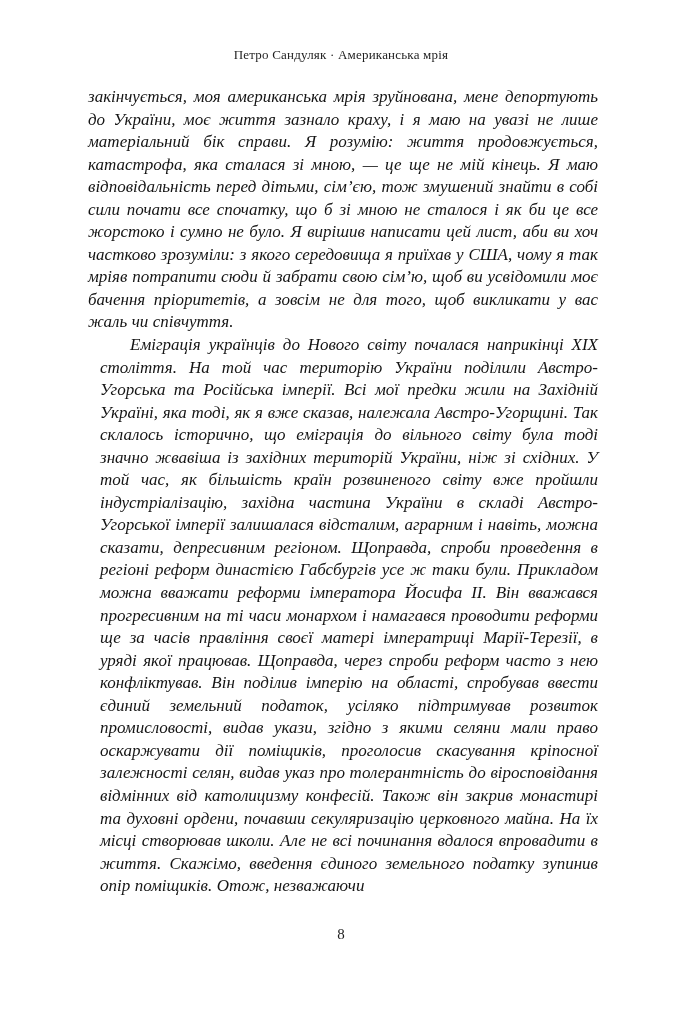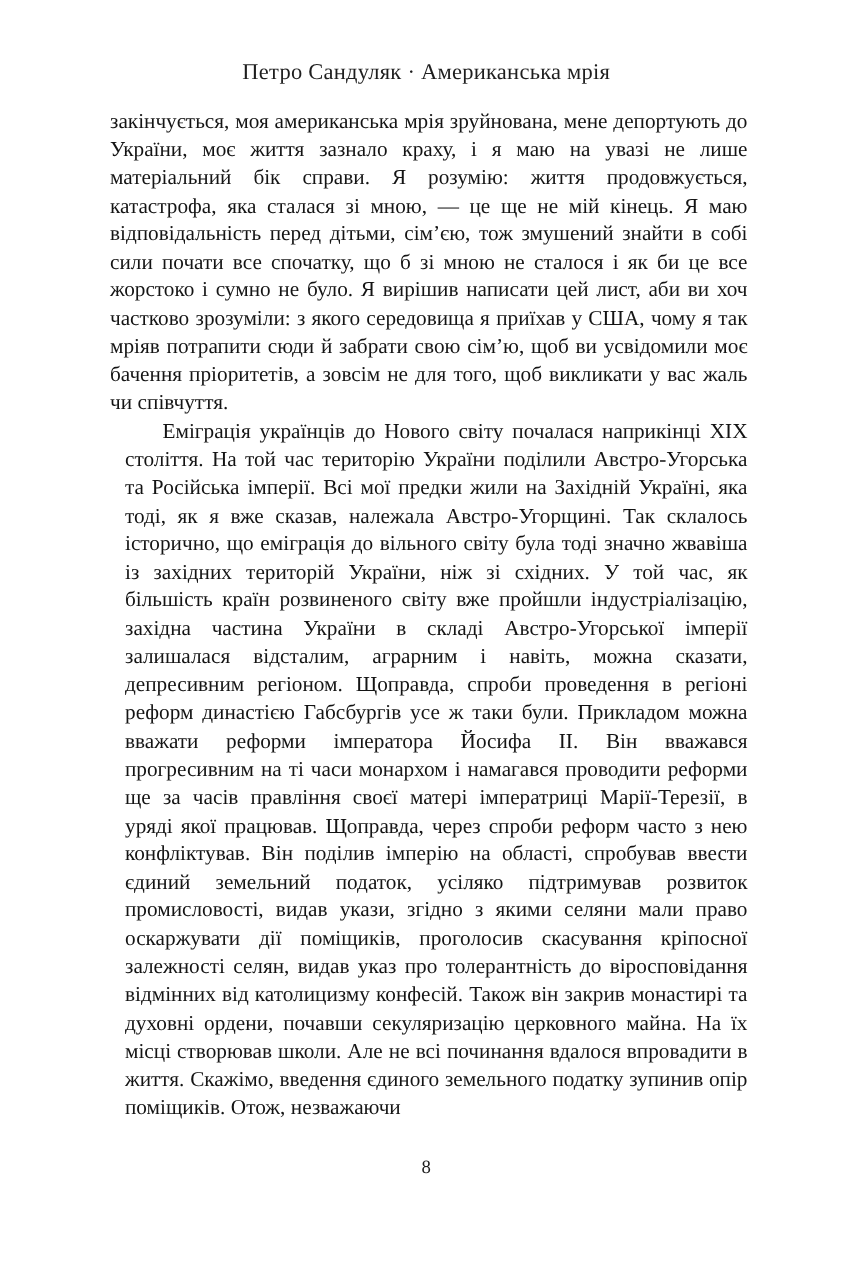--- a/index.html
+++ b/index.html
@@ -15,40 +15,41 @@
     color: #1a1a1a;
     font-family: "Liberation Serif", "DejaVu Serif", serif;
     overflow: hidden;
   }
   .running-head {
     position: absolute;
     top: 47px;
     left: 0;
     right: 0;
     text-align: center;
-    font-size: 18px;
+    font-size: 13px;
     letter-spacing: 0.2px;
     color: #1e1e1e;
   }
   .text-block {
     position: absolute;
     top: 86px;
     left: 88px;
     right: 84px;
   }
   .para {
     margin: 0;
     font-size: 17px;
     line-height: 22.55px;
     text-align: justify;
     text-justify: inter-word;
     hyphens: auto;
     -webkit-hyphens: auto;
     word-spacing: 0.2px;
     color: #141414;
+    font-style: italic;
   }
   .para.indented {
     text-indent: 30px;
     margin-left: 12px;
   }
   .folio {
     position: absolute;
     top: 926px;
     left: 0;
     right: 0;

